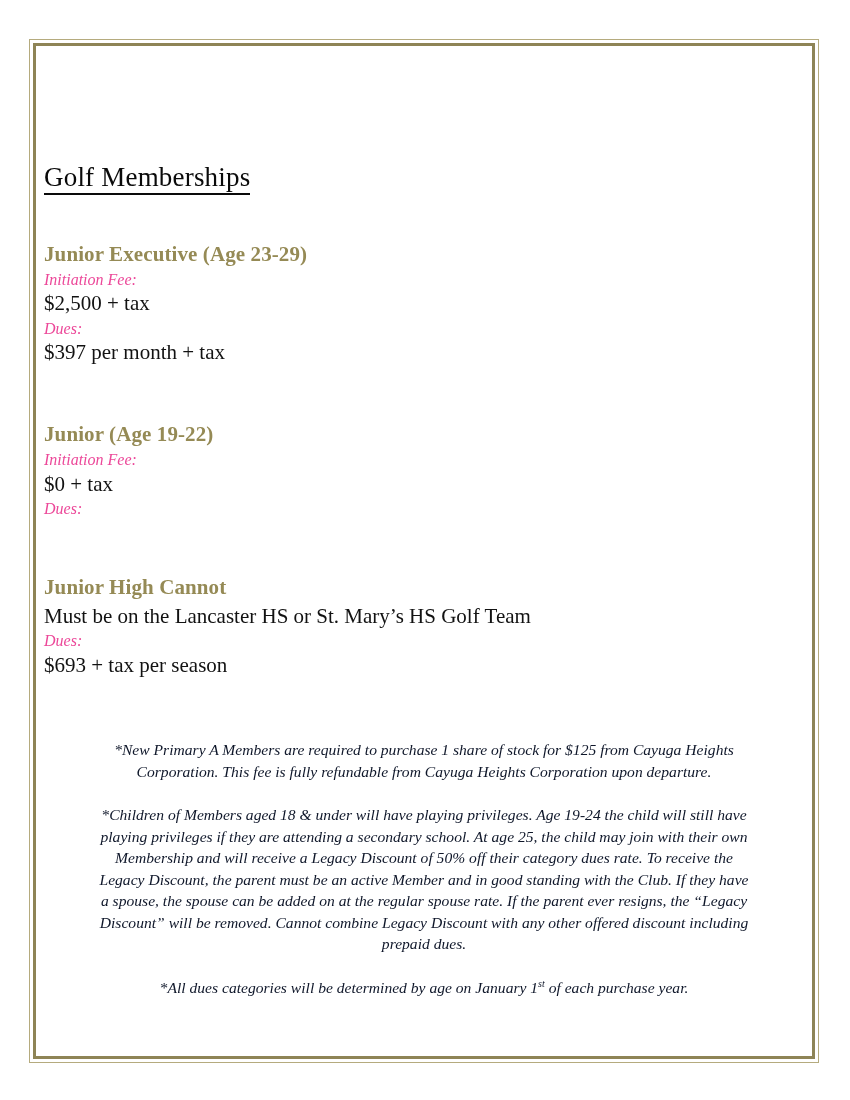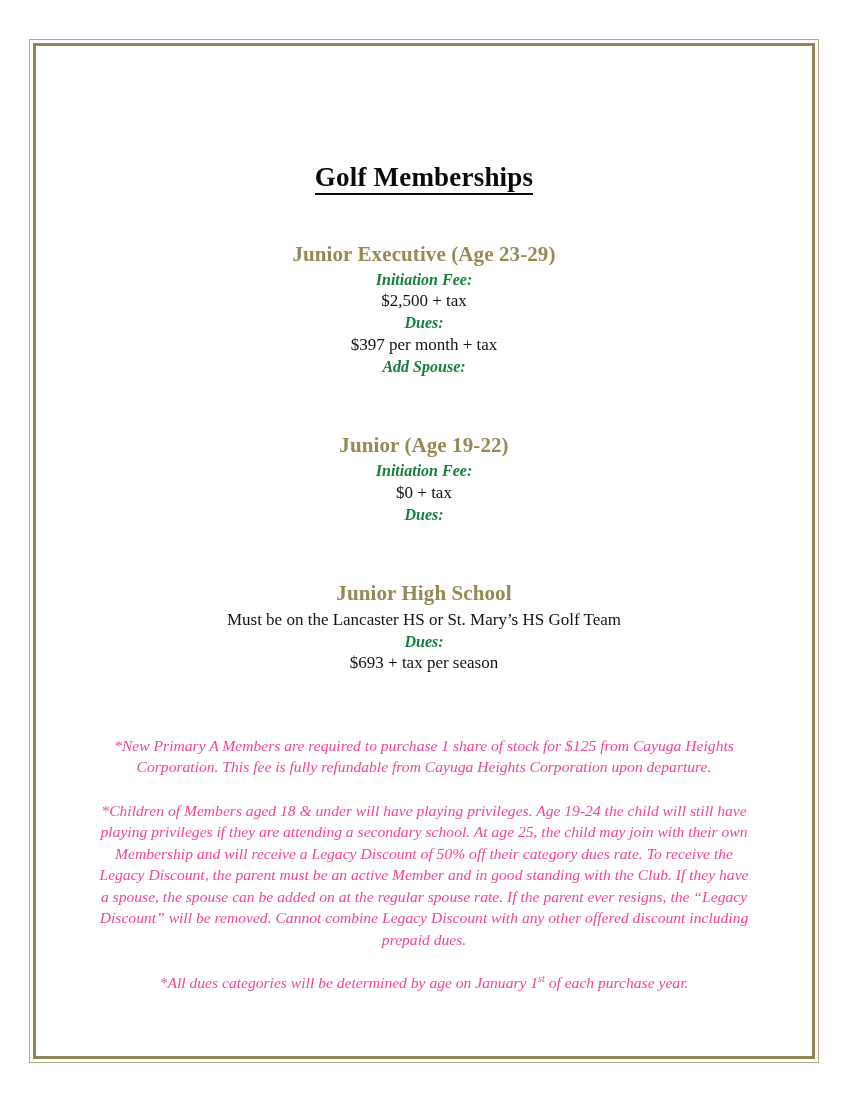--- a/index.html
+++ b/index.html
@@ -48,71 +48,71 @@
     position: absolute;
     left: 44px;
     top: 54px;
     width: 760px;
     height: 994px;
     box-sizing: border-box;
   }
 
   
   .doc-title {
-    text-align: center;
+    text-align: left;
     font-size: 27px;
-    font-weight: bold;
+    font-weight: normal;
     color: #0a0a0a;
     letter-spacing: 0.2px;
     margin: 0;
     padding-top: 108px;
   }
   .doc-title span {
     border-bottom: 2px solid #0a0a0a;
     padding-bottom: 1px;
   }
 
   
   .sections {
     margin-top: 0;
   }
   .section {
-    text-align: center;
+    text-align: left;
   }
   .section.s1 { margin-top: 49px; }
   .section.s2 { margin-top: 56px; }
   .section.s3 { margin-top: 56px; }
 
   .section-title {
     font-size: 21px;
     font-weight: bold;
     color: #958a55;
     line-height: 1.18;
     margin: 0 0 3px 0;
     letter-spacing: 0.1px;
   }
   .row-label {
     font-size: 16px;
     font-style: italic;
-    font-weight: bold;
-    color: #15803d;
+    font-weight: normal;
+    color: #ec4899;
     line-height: 1.28;
     margin: 0;
   }
   .row-value {
-    font-size: 17px;
+    font-size: 21px;
     color: #121212;
     line-height: 1.3;
     margin: 0 0 1px 0;
   }
 
   
   .footnotes {
     margin-top: 60px;
-    color: #ec4899;
+    color: #0f172a;
     font-style: italic;
     text-align: center;
   }
   .footnote {
     font-size: 15.6px;
     line-height: 1.38;
     margin: 0 auto;
   }
   .fn-1 { width: 650px; }
   .fn-2 { width: 700px; margin-top: 22px; }
@@ -140,32 +140,31 @@
     </h1>
 
     <div class="sections">
 
       <div class="section s1">
         <div class="section-title">Junior Executive (Age 23-29)</div>
         <div class="row-label">Initiation Fee:</div>
         <div class="row-value">$2,500 + tax</div>
         <div class="row-label">Dues:</div>
         <div class="row-value">$397 per month + tax</div>
-        <div class="row-label">Add Spouse:</div>
       </div>
 
       <div class="section s2">
         <div class="section-title">Junior (Age 19-22)</div>
         <div class="row-label">Initiation Fee:</div>
         <div class="row-value">$0 + tax</div>
         <div class="row-label">Dues:</div>
       </div>
 
       <div class="section s3">
-        <div class="section-title">Junior High School</div>
+        <div class="section-title">Junior High Cannot</div>
         <div class="row-value">Must be on the Lancaster HS or St. Mary’s HS Golf Team</div>
         <div class="row-label">Dues:</div>
         <div class="row-value">$693 + tax per season</div>
       </div>
 
     </div>
 
     <div class="footnotes">
       <p class="footnote fn-1">*New Primary A Members are required to purchase 1 share of stock for $125 from Cayuga Heights Corporation. This fee is fully refundable from Cayuga Heights Corporation upon departure.</p>
       <p class="footnote fn-3">*Children of Members aged 18 &amp; under will have playing privileges. Age 19-24 the child will still have playing privileges if they are attending a secondary school. At age 25, the child may join with their own Membership and will receive a Legacy Discount of 50% off their category dues rate. To receive the Legacy Discount, the parent must be an active Member and in good standing with the Club. If they have a spouse, the spouse can be added on at the regular spouse rate. If the parent ever resigns, the “Legacy Discount” will be removed. Cannot combine Legacy Discount with any other offered discount including prepaid dues.</p>

